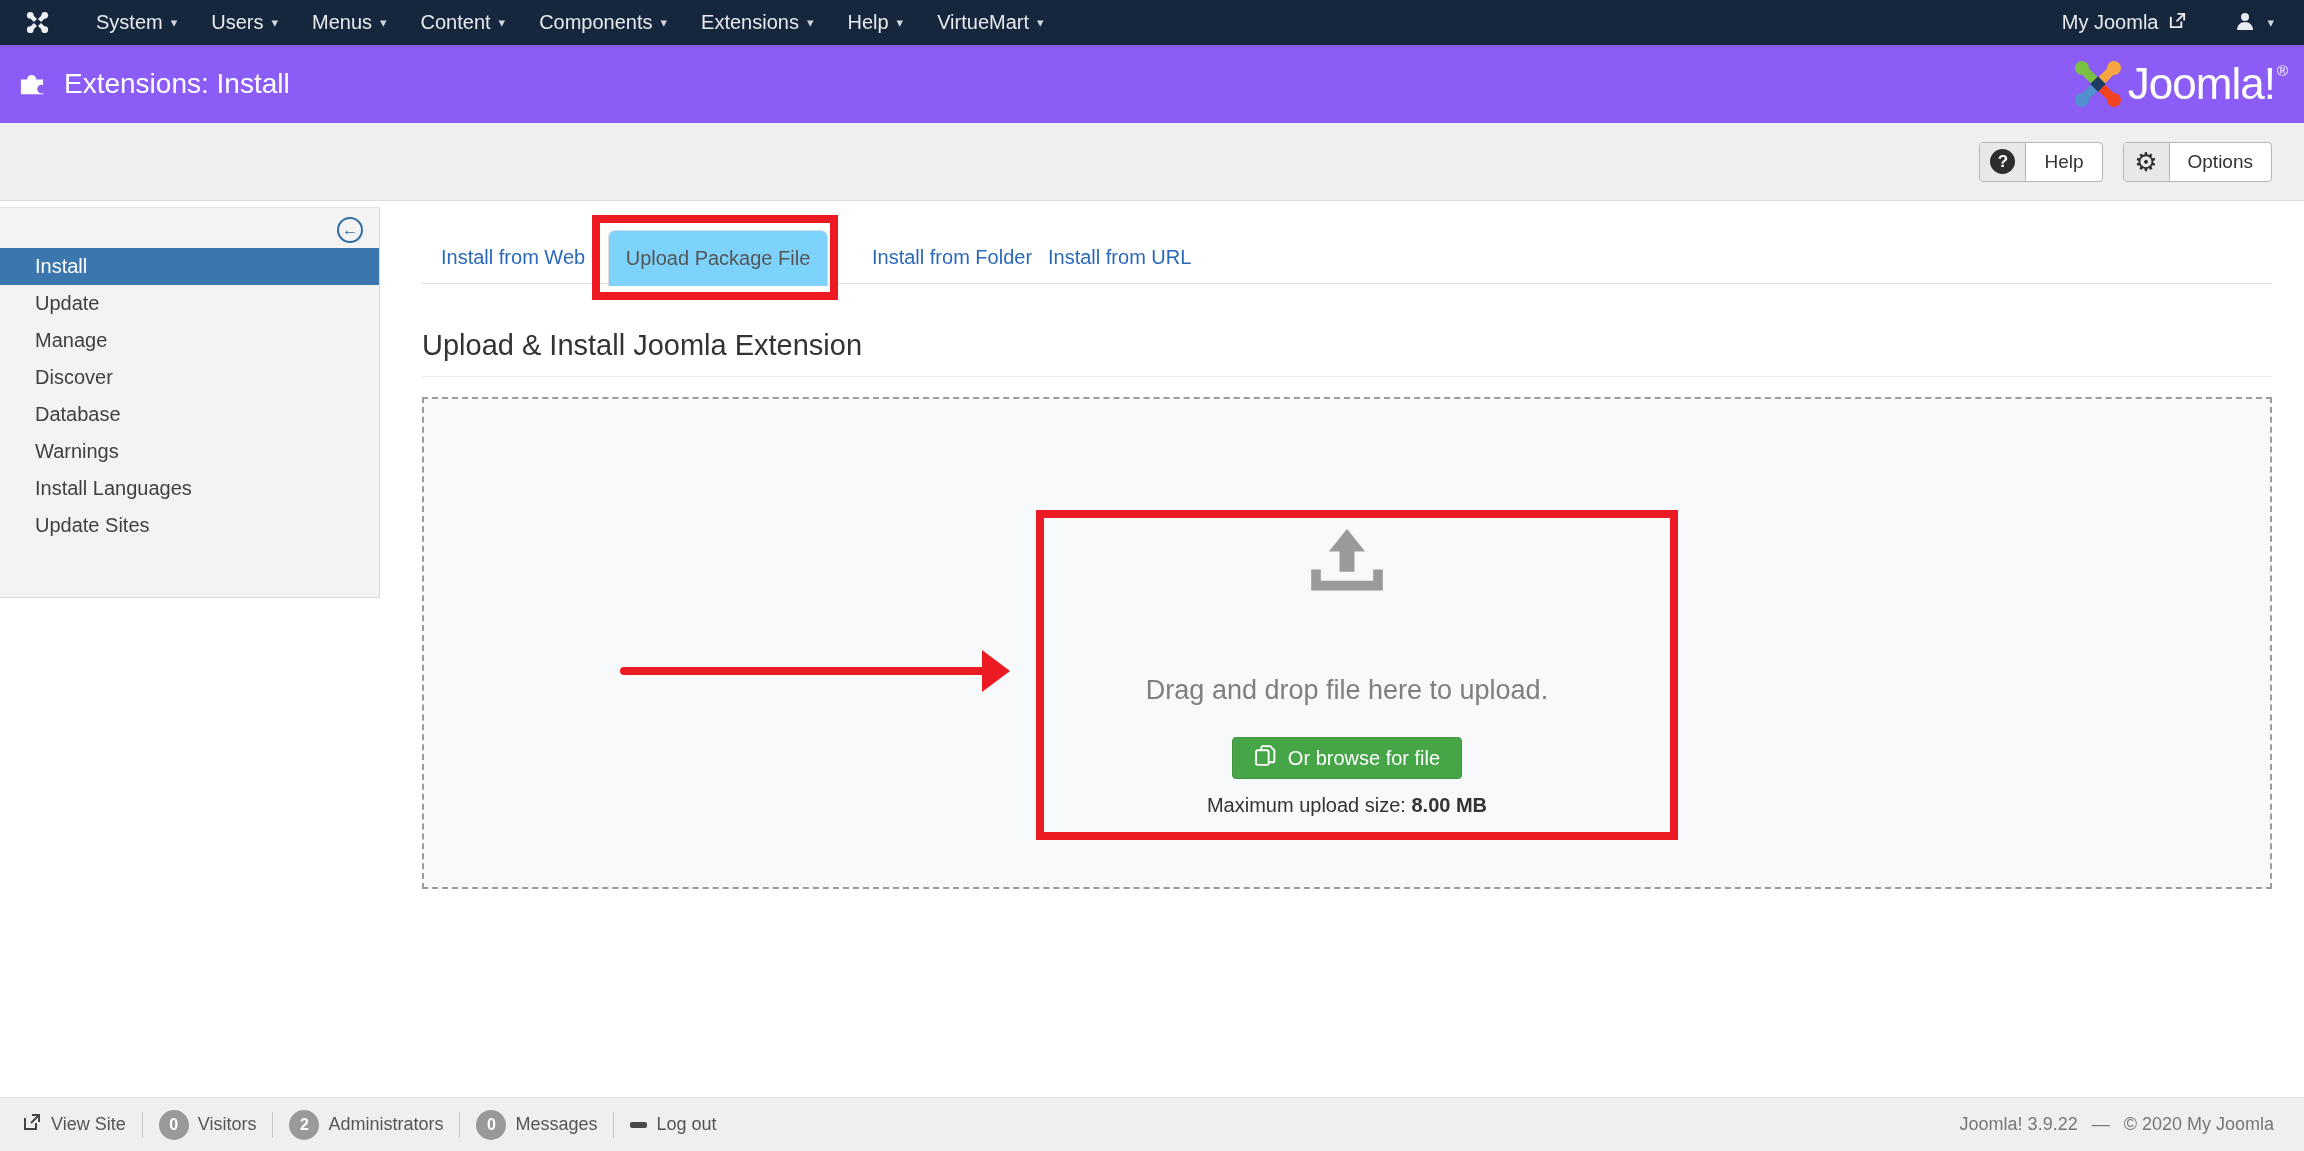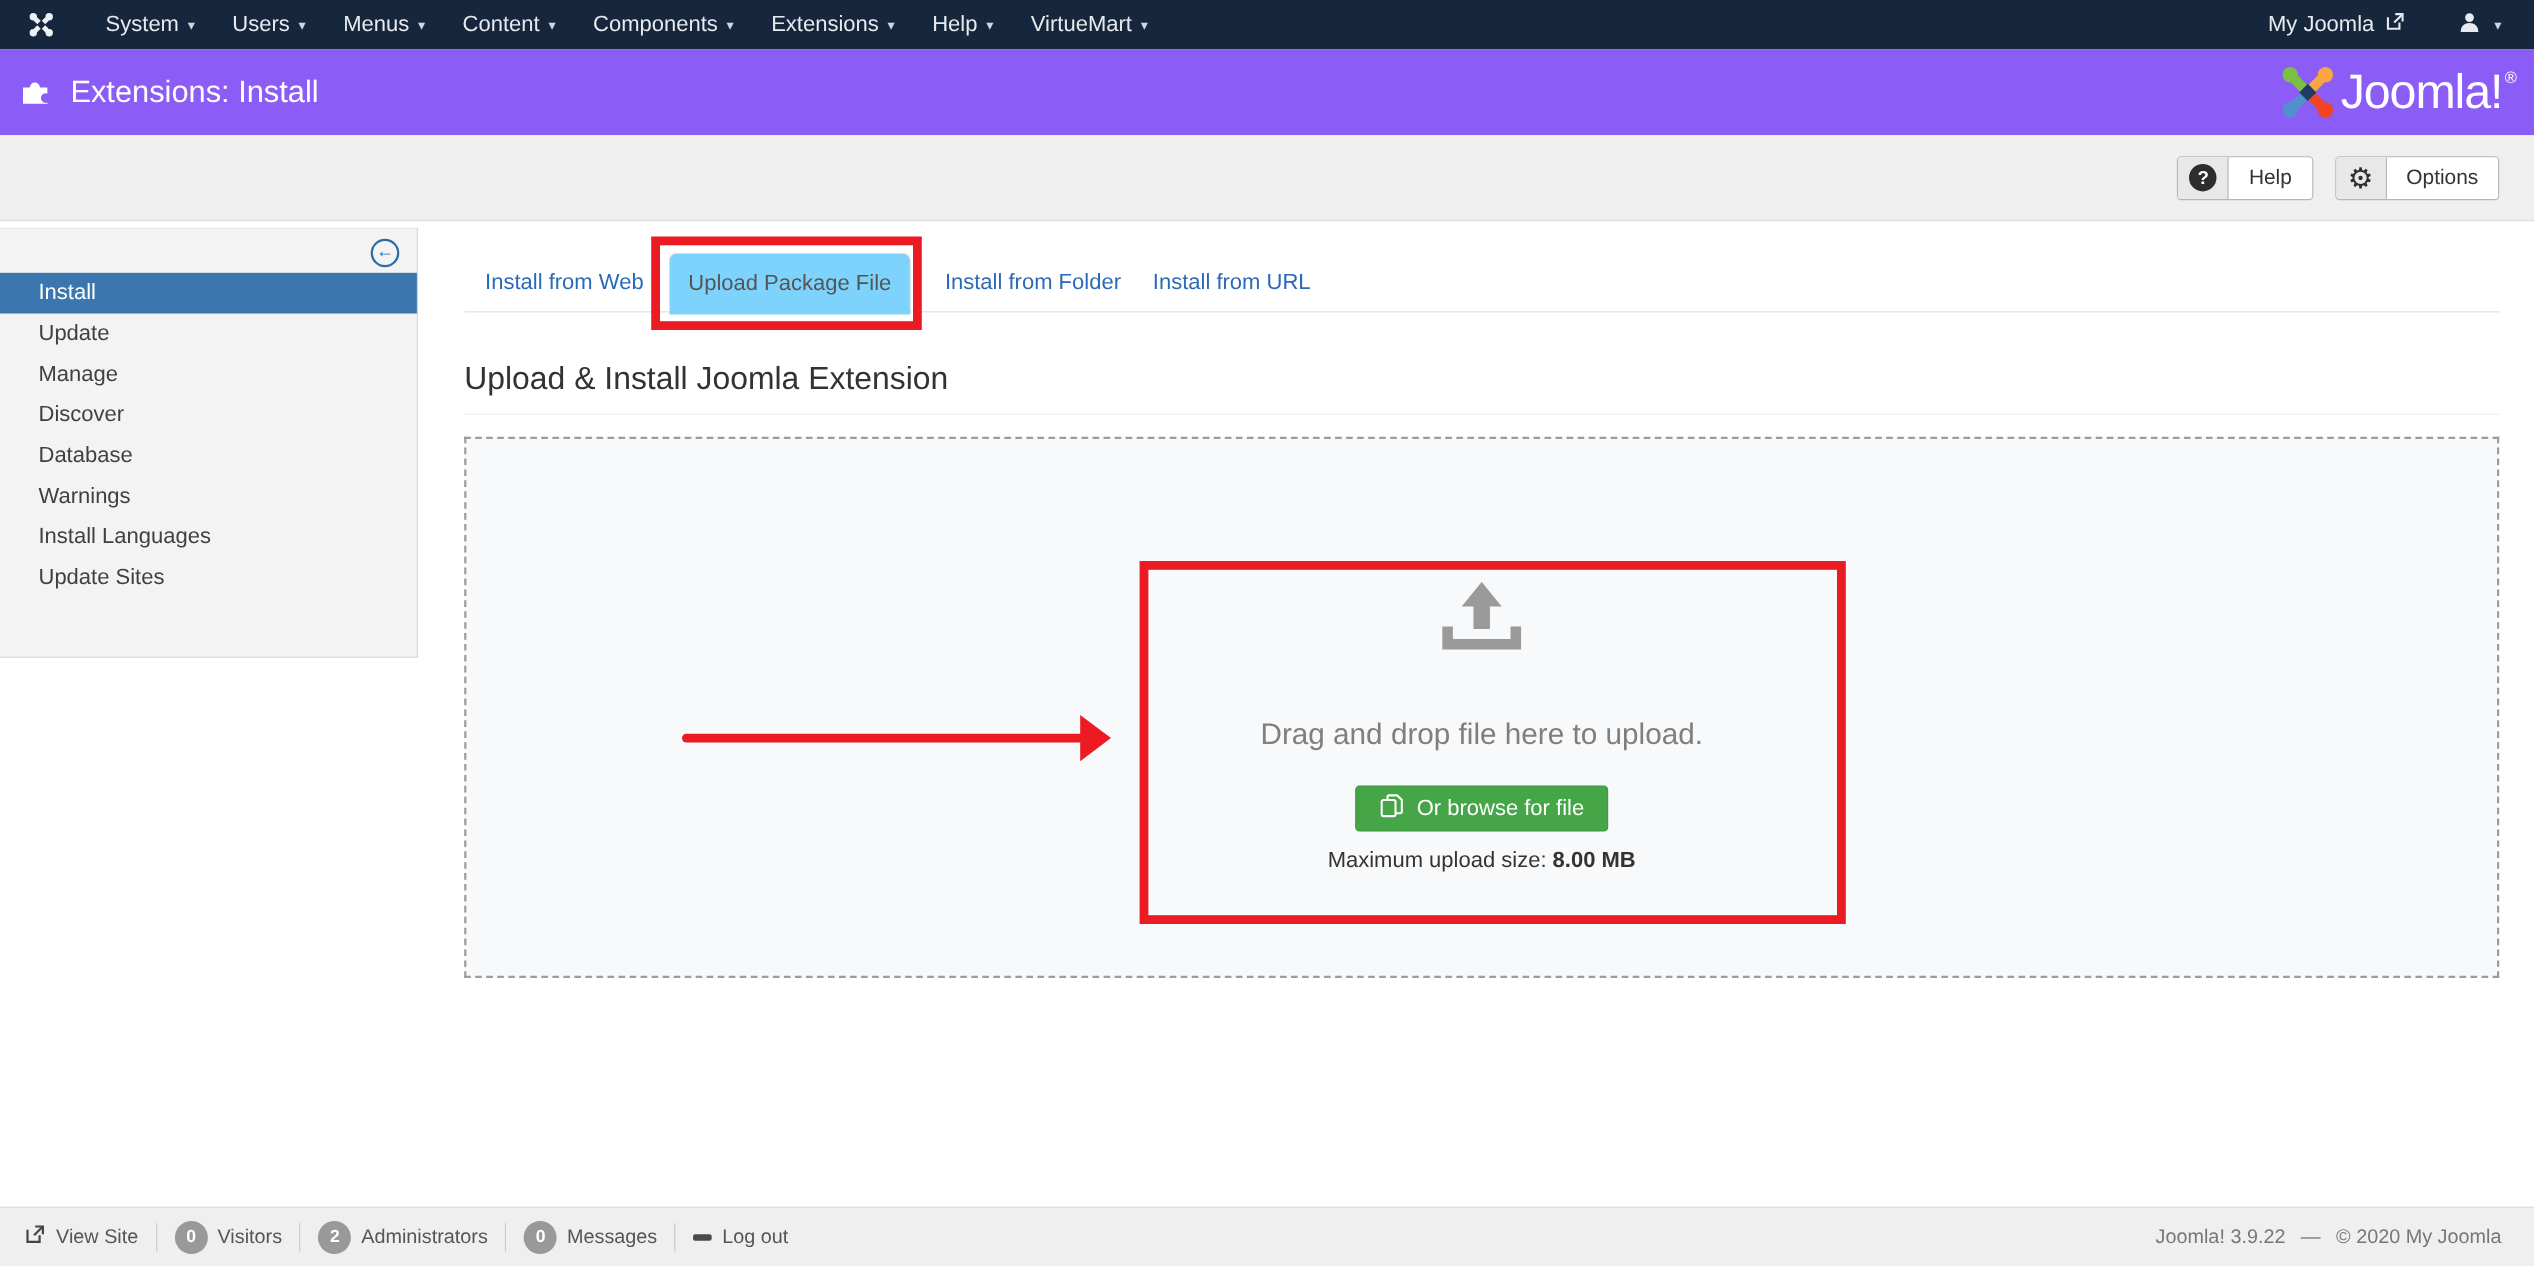--- a/index.html
+++ b/index.html
@@ -51,34 +51,34 @@
   .side-list { list-style:none; margin-top:40px; }
   .side-item { height:37px; display:flex; align-items:center; padding-left:35px;
                font-size:20px; color:#404040; cursor:pointer; }
   .side-item.active { background:#3b76ae; color:#ffffff; }
 
   
   .main { position:absolute; left:422px; top:200px; width:1850px; }
   .tabs { position:relative; height:84px; border-bottom:1px solid #dddddd; }
   .tab-link { position:absolute; top:57px; transform:translateY(-50%); font-size:20px;
               color:#2a69b8; text-decoration:none; cursor:pointer; white-space:nowrap; }
-  .tab-link.t1 { left:19px; } .tab-link.t3 { left:437px; } .tab-link.t4 { left:626px; }
+  .tab-link.t1 { left:19px; } .tab-link.t3 { left:450px; } .tab-link.t4 { left:626px; }
   .tab-active { position:absolute; left:186px; top:30px; width:220px; height:56px; z-index:2;
                 background:#7dd3fc; border:1px solid #dddddd; border-bottom:none;
                 border-radius:7px 7px 0 0; display:flex; align-items:center; justify-content:center;
                 font-size:20px; color:#555555; cursor:pointer; }
   .red-tab { position:absolute; left:170px; top:15px; width:246px; height:85px;
              border:8px solid #ec1b23; z-index:3; pointer-events:none; }
   .section-heading { margin-top:45px; font-size:29px; font-weight:400; color:#333333; }
   .rule { margin-top:14px; border-top:1px solid #ececec; height:0; }
   .dropzone { position:relative; margin-top:20px; height:492px;
               border:2px dashed #9c9c9c; background:#f8f9fb; }
   .dz-stack { position:absolute; left:0; right:0; top:130px;
               display:flex; flex-direction:column; align-items:center; }
-  .drag-text { margin-top:56px; font-size:27px; color:#7f7f7f; }
+  .drag-text { margin-top:80px; font-size:27px; color:#7f7f7f; }
   .browse-btn { margin-top:31px; height:42px; padding:0 21px; display:flex; align-items:center; gap:11px;
                 background:#46a546; border:1px solid #3e953e; border-radius:4px;
                 color:#ffffff; font-size:20px; cursor:pointer; font-family:inherit; }
   .max-size { margin-top:15px; font-size:20px; color:#333333; }
   .max-size b { font-weight:bold; }
   .red-dz { position:absolute; left:612px; top:111px; width:642px; height:330px;
             border:8px solid #ec1b23; z-index:4; pointer-events:none; }
   .arrow-line { position:absolute; left:196px; top:268px; width:368px; height:8px;
                 background:#ec1b23; border-radius:4px; z-index:4; }
   .arrow-head { position:absolute; left:558px; top:251px; width:0; height:0; z-index:4;

